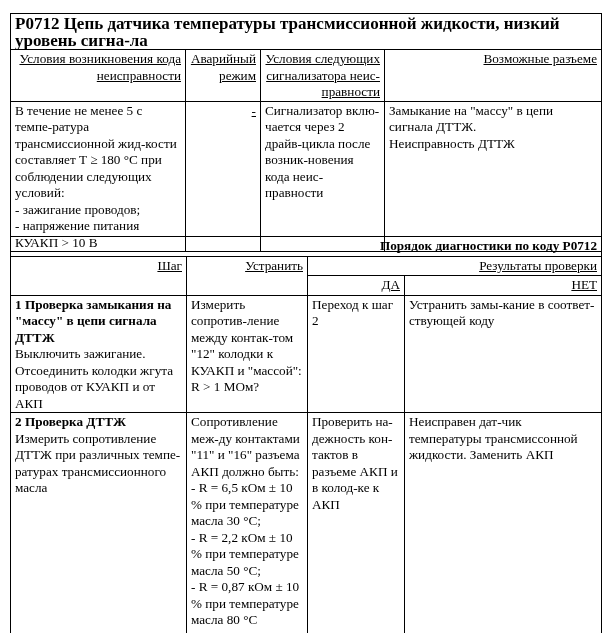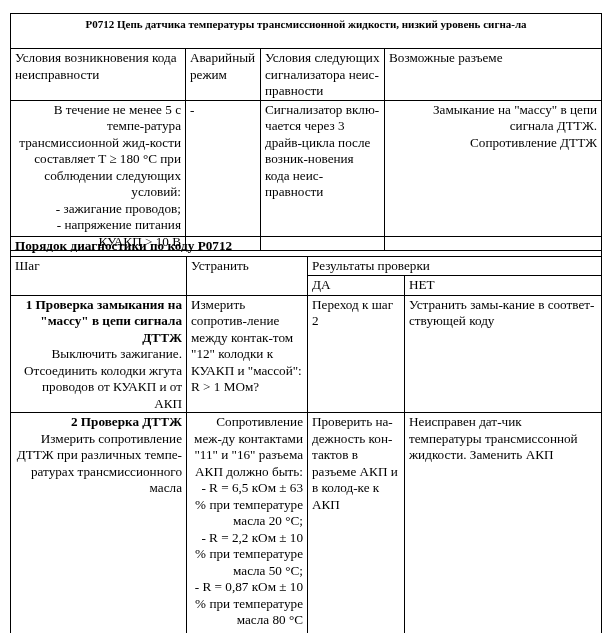--- a/index.html
+++ b/index.html
@@ -1,25 +1,25 @@
 <!DOCTYPE html>
 <html><head>
   <meta charset="utf-8">
   <style>
     html, body { margin: 0; padding: 0; background: #ffffff; }
     body { width: 612px; height: 633px; position: relative; overflow: hidden;
            font-family: "Liberation Serif", "DejaVu Serif", serif; color: #000; font-size: 13.2px; line-height: 16.5px; }
     table { border-collapse: collapse; position: absolute; table-layout: fixed; }
     td { border: 1.5px solid #000; vertical-align: top; padding: 1px 4px 0 4px; }
-    .c { text-align: left; }
+    .c { text-align: right; text-decoration: underline; }
     .b { font-weight: bold; }
     #t1 { left: 10px; top: 13px; width: 591px; }
     #t2 { left: 10px; top: 236px; width: 591px; }
-    .title { font-weight: bold; text-align: center; font-size: 11px; padding-top: 2px; }
-    .line { display: block; text-align: right; }
+    .title { font-weight: bold; font-size: 17px; padding-top: 2px; }
+    .line { display: block; }
   </style>
 </head>
 <body>
 
 <table id="t1">
   <colgroup>
     <col style="width:175px">
     <col style="width:75px">
     <col style="width:124px">
     <col style="width:217px">
@@ -34,24 +34,24 @@
     <td class="c">Условия следующих сигнализатора неис-правности</td>
     <td class="c">Возможные разъеме</td>
   </tr>
   <tr style="height:139px">
     <td>
       <span class="line">В течение не менее 5 с темпе-ратура трансмиссионной жид-кости составляет T ≥ 180 °С при соблюдении следующих условий:</span>
       <span class="line">- зажигание проводов;</span>
       <span class="line">- напряжение питания КУАКП &gt; 10 В</span>
     </td>
     <td class="c">-</td>
-    <td>Сигнализатор вклю-чается через 3 драйв-цикла после возник-новения кода неис-правности</td>
+    <td>Сигнализатор вклю-чается через 2 драйв-цикла после возник-новения кода неис-правности</td>
     <td>
       <span class="line">Замыкание на "массу" в цепи сигнала ДТТЖ.</span>
-      <span class="line">Сопротивление ДТТЖ</span>
+      <span class="line">Неисправность ДТТЖ</span>
     </td>
   </tr>
 </tbody>
   </table>
 
 <table id="t2">
   <colgroup>
     <col style="width:176px">
     <col style="width:121px">
     <col style="width:97px">
@@ -80,21 +80,21 @@
     <td>Переход к шаг 2</td>
     <td>Устранить замы-кание в соответ-ствующей коду</td>
   </tr>
   <tr style="height:223px">
     <td>
       <span class="line b">2 Проверка ДТТЖ</span>
       <span class="line">Измерить сопротивление ДТТЖ при различных темпе-ратурах трансмиссионного масла</span>
     </td>
     <td>
       <span class="line">Сопротивление меж-ду контактами "11" и "16" разъема АКП должно быть:</span>
-      <span class="line">- R = 6,5 кОм ± 63 % при температуре масла 20 °С;</span>
+      <span class="line">- R = 6,5 кОм ± 10 % при температуре масла 30 °С;</span>
       <span class="line">- R = 2,2 кОм ± 10 % при температуре масла 50 °С;</span>
       <span class="line">- R = 0,87 кОм ± 10 % при температуре масла 80 °С</span>
     </td>
     <td>Проверить на-дежность кон-тактов в разъеме АКП и в колод-ке к АКП</td>
     <td>Неисправен дат-чик температуры трансмиссонной жидкости. Заменить АКП</td>
   </tr>
 </tbody>
   </table>
 
 </body></html>

